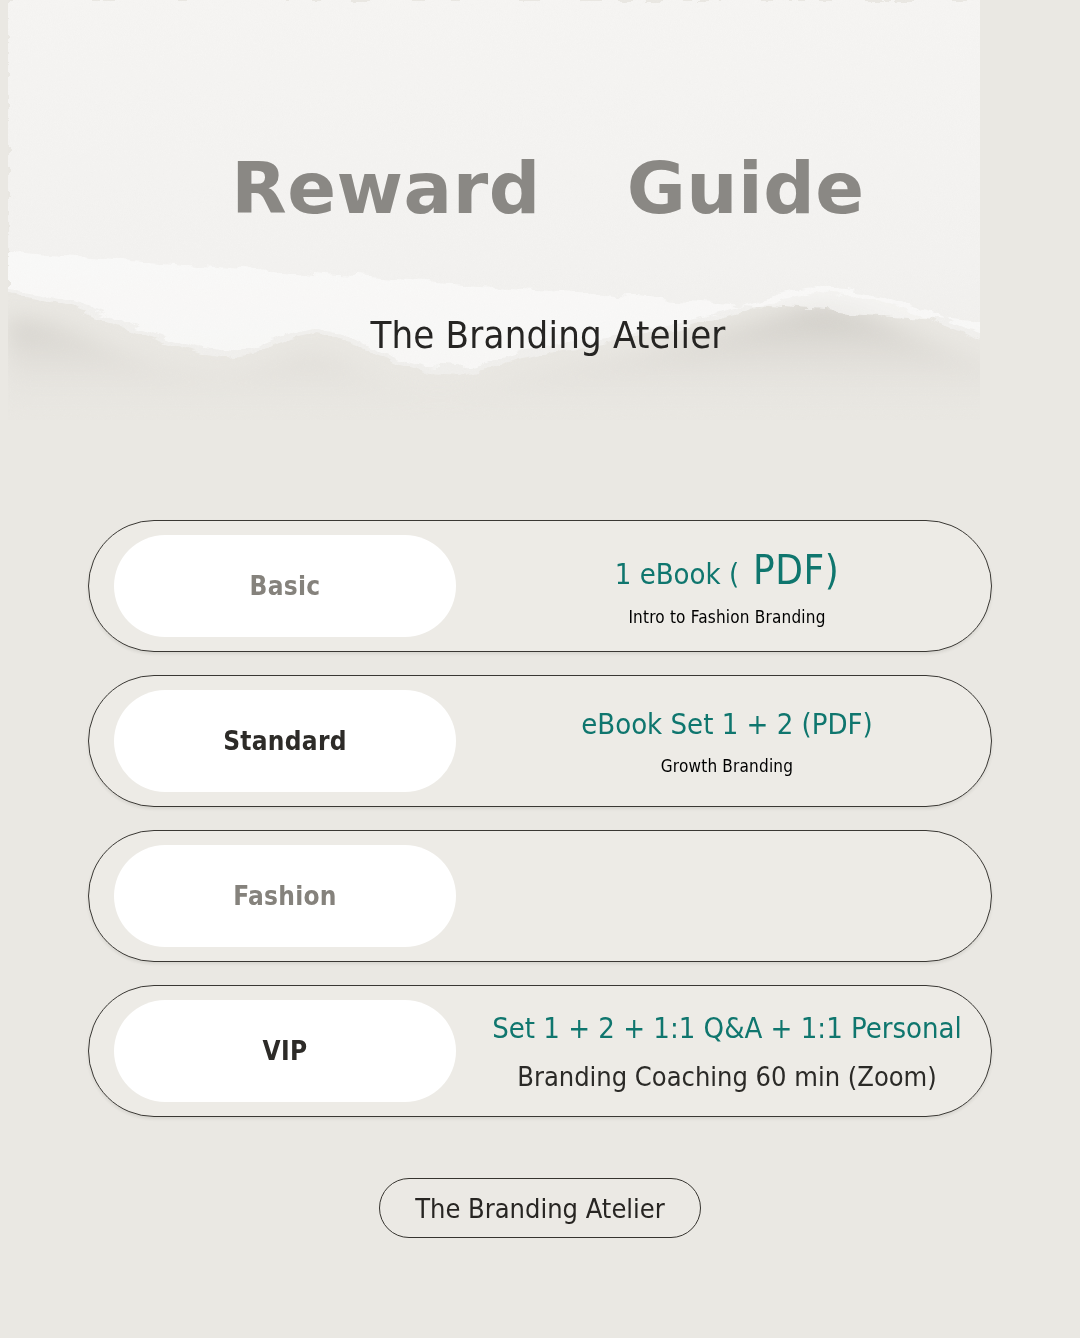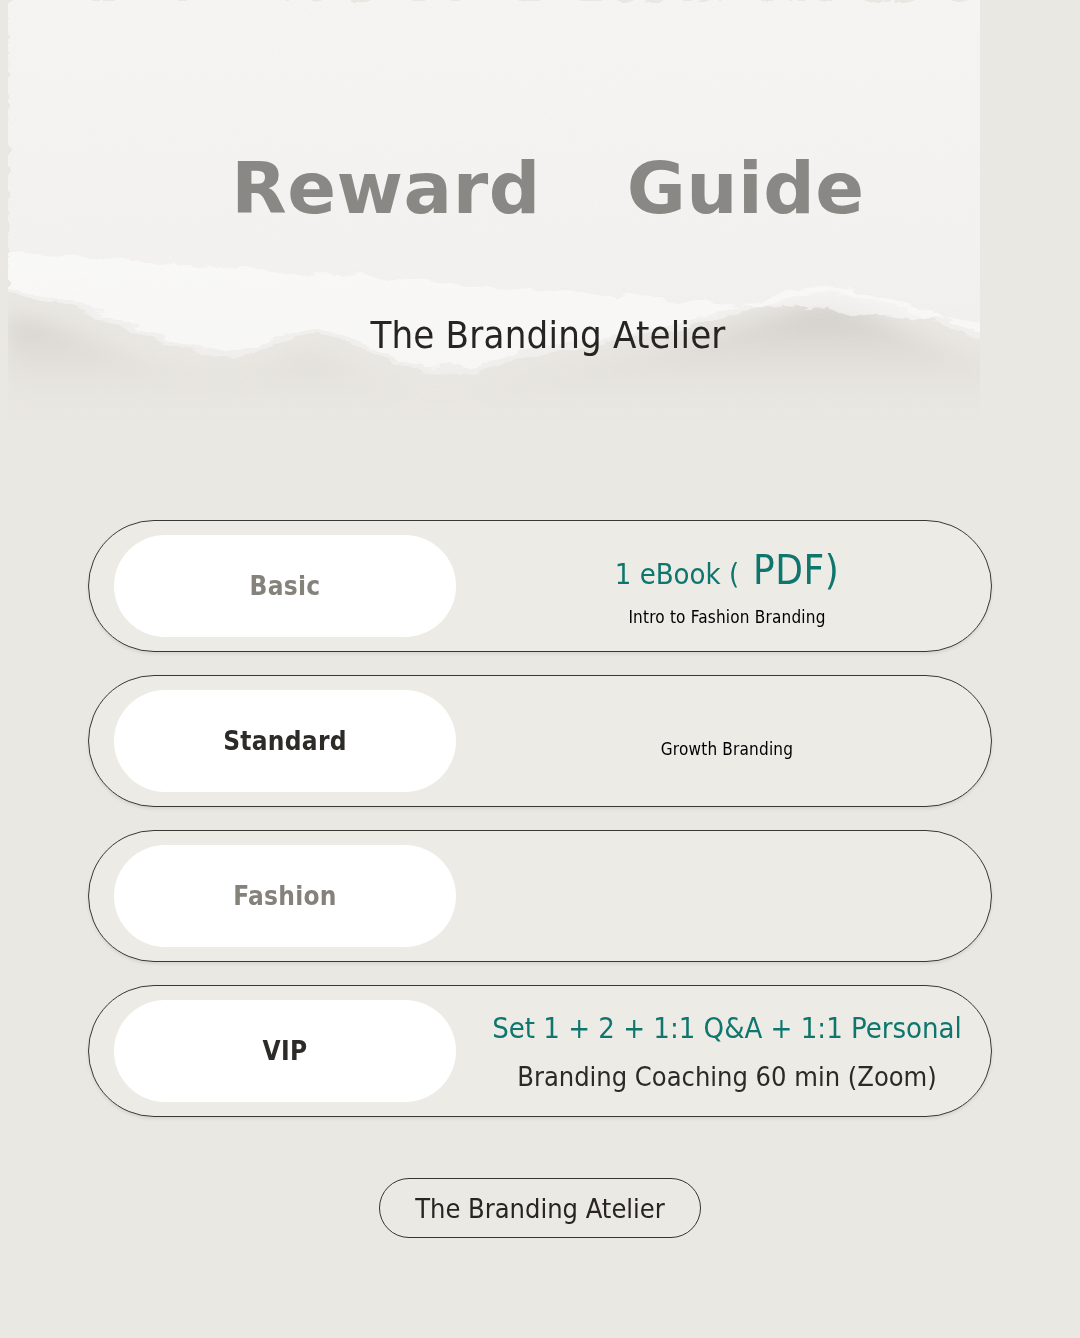--- a/index.html
+++ b/index.html
@@ -267,20 +267,21 @@
       <div class="detail-main"><span>1 eBook (</span><span class="big">PDF)</span></div>
       <div class="detail-sub">Intro to Fashion Branding</div>
     </div>
   </div>
 
   <div class="tier-card">
     <div class="tier-pill">
       <span class="tier-name dark">Standard</span>
     </div>
     <div class="tier-detail">
+      <div class="detail-main">eBook Set 1 + 2 (PDF)</div>
       <div class="detail-sub">Growth Branding</div>
     </div>
   </div>
 
   <div class="tier-card">
     <div class="tier-pill">
       <span class="tier-name muted">Fashion</span>
     </div>
   </div>
 

